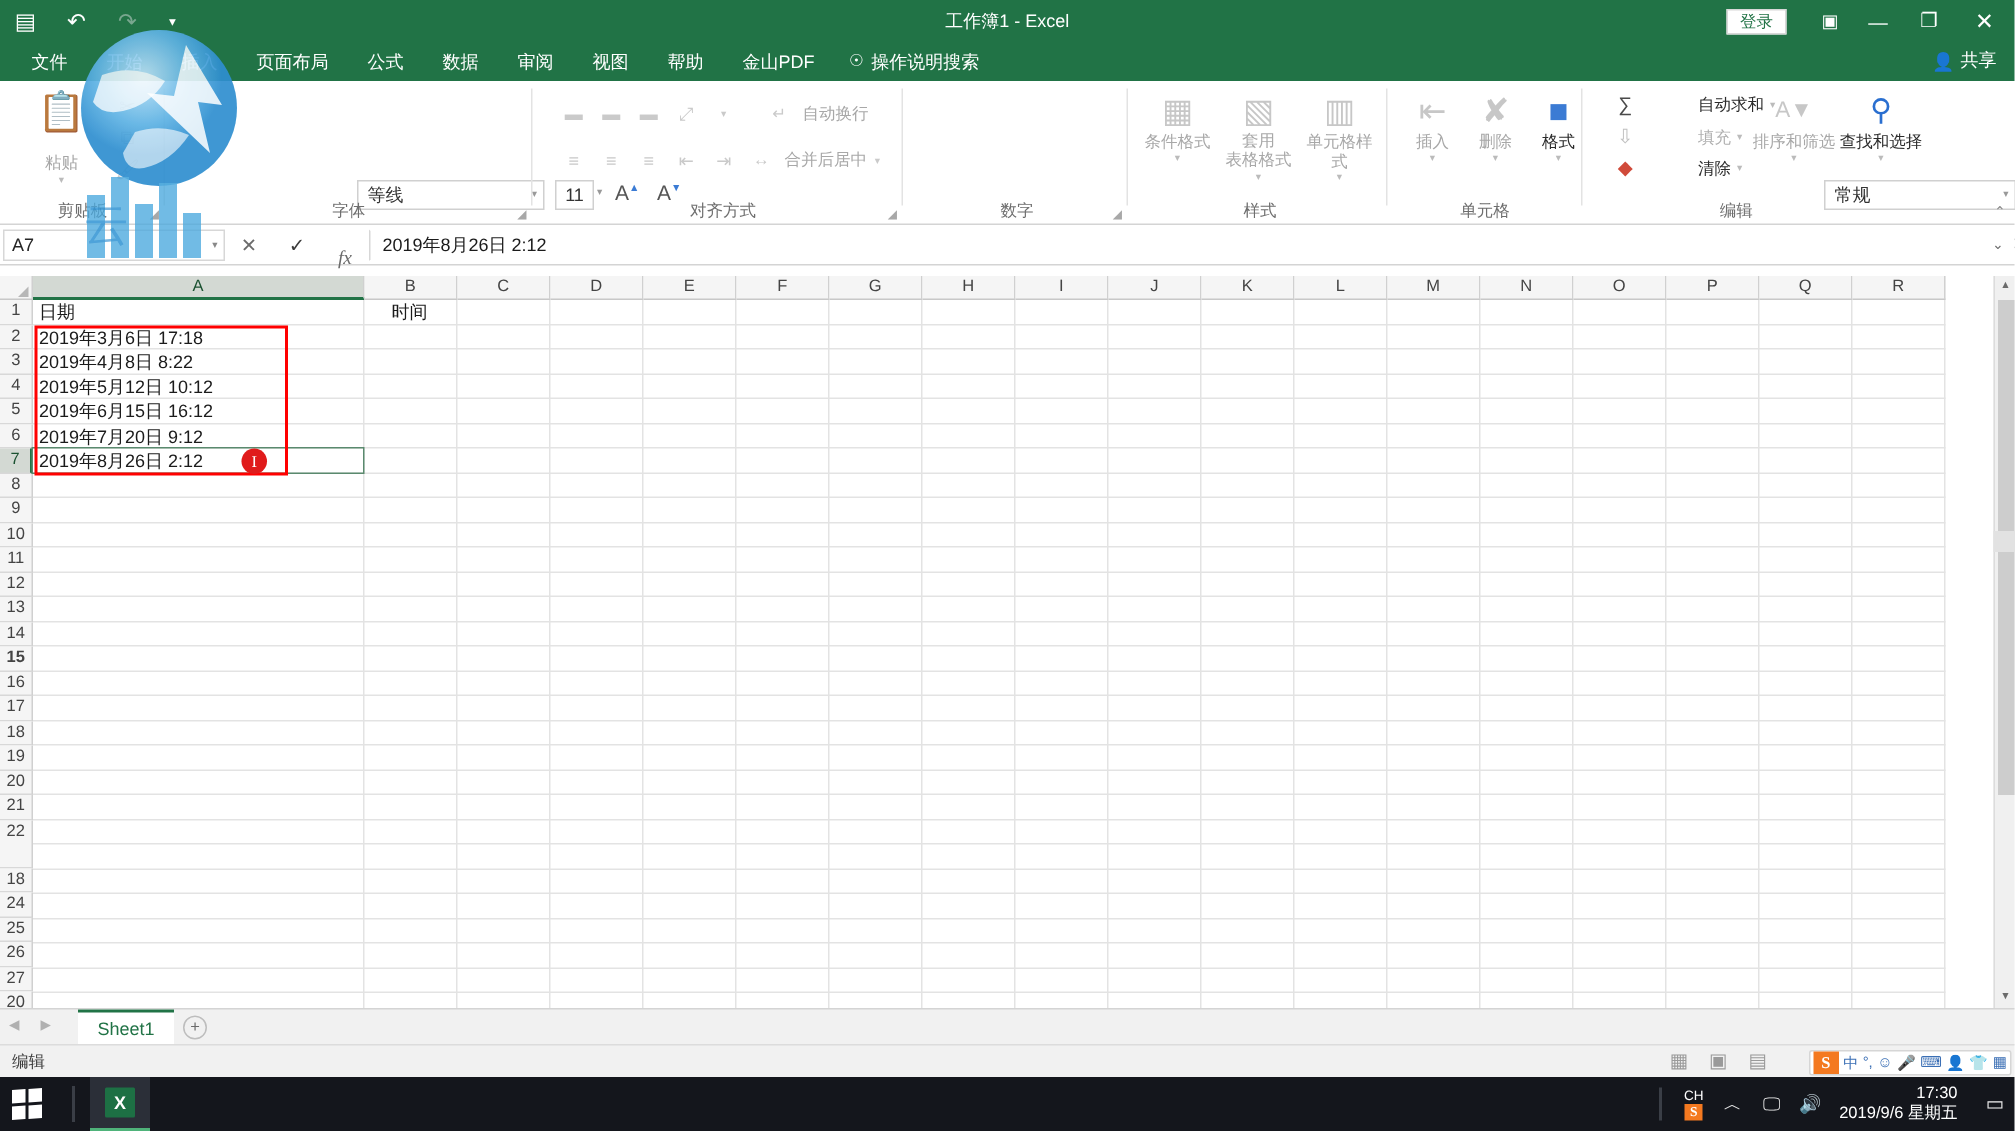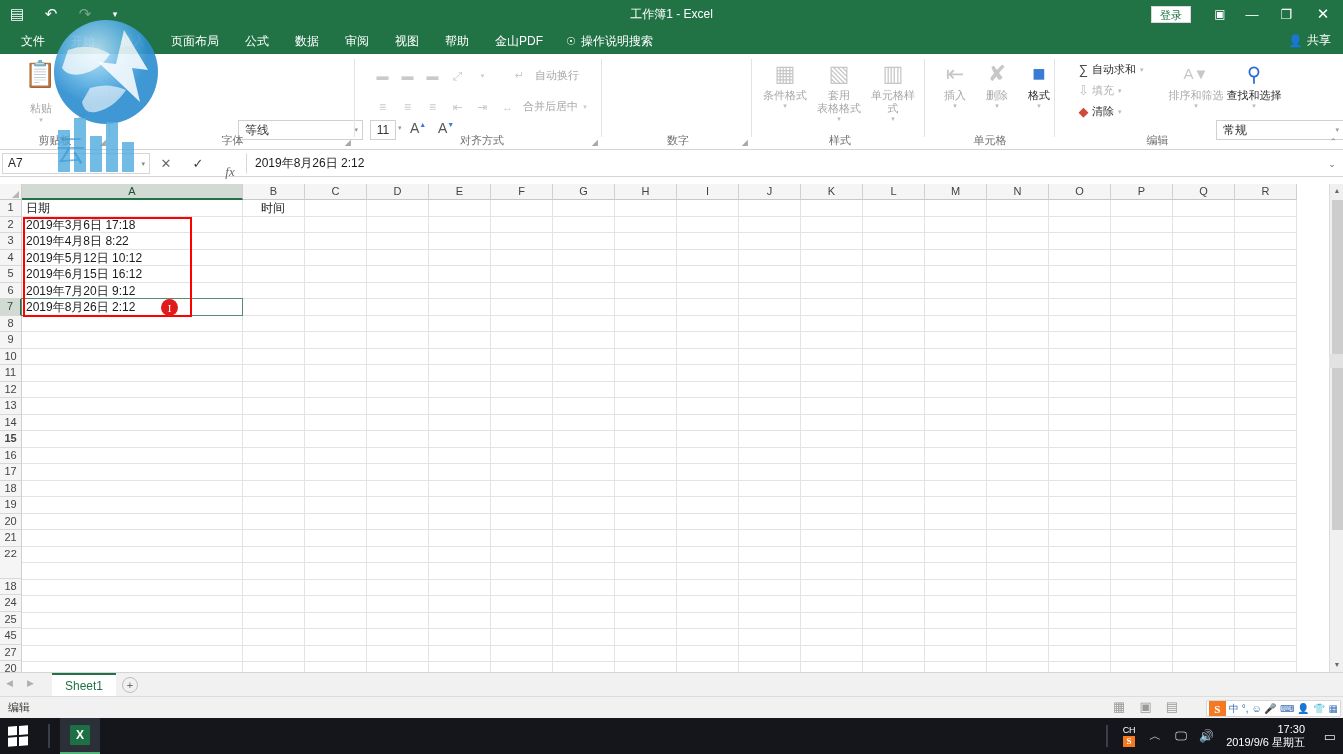--- a/index.html
+++ b/index.html
@@ -118,21 +118,21 @@
     align-items:center; text-align:center;
   }
   .bigbtn .bi-ico{ font-size:22px; line-height:30px; color:#c7c7c7; }
   .bigbtn .bi-lab{ font-size:11px; line-height:13px; color:#a8a8a8; }
   .bigbtn .bi-car{ font-size:7px; color:#bbb; line-height:8px; }
   .bigbtn.act .bi-lab{ color:#2b2b2b; }
   .bigbtn.act .bi-ico{ color:#3b7bd4; }
   
   .edrow{ position:absolute; display:flex; align-items:center; font-size:11px; }
   .edrow .eico{ width:17px; text-align:center; font-size:13px; }
-  .edrow .elab{ color:#2b2b2b; }
+  .edrow .elab{ color:#2b2b2b;margin-left:40px; }
   .edrow .elab.dim{ color:#b0b0b0; }
   .edrow .ecar{ font-size:7px; color:#bbb; margin-left:4px; }
   .collapse{ position:absolute; right:6px; bottom:2px; font-size:9px; color:#8a8a8a; }
   
   .fbar{
     position:absolute; left:0; top:151px; width:1343px; height:26px;
     background:#ffffff; border-bottom:1px solid #d4d4d4; display:flex; align-items:center;
   }
   .namebox{
     width:148px; height:21px; margin-left:2px; border:1px solid #d7d7d7; background:#fff;
@@ -397,21 +397,21 @@
   </div>
 
   <div class="grp" style="left:755px; width:170px;">
     <div class="bigbtn" style="left:4px;">
       <div class="bi-ico">▦</div>
       <div class="bi-lab">条件格式</div>
       <div class="bi-car">▾</div>
     </div>
     <div class="bigbtn" style="left:58px;">
       <div class="bi-ico">▧</div>
-      <div class="bi-lab" style="white-space:pre-line;">套用
+      <div class="bi-lab" style="white-space:pre-line;font-family:Liberation Mono, monospace;">套用
 表格格式</div>
       <div class="bi-car">▾</div>
     </div>
     <div class="bigbtn" style="left:112px;">
       <div class="bi-ico">▥</div>
       <div class="bi-lab">单元格样式</div>
       <div class="bi-car">▾</div>
     </div>
     <div class="gname">样式</div>
     <div class="divider"></div>
@@ -518,25 +518,25 @@
       <div class="rh" style="height: 16.5px;">12</div>
       <div class="rh" style="height: 16.5px;">13</div>
       <div class="rh" style="height: 16.5px;">14</div>
       <div class="rh" style="height: 16.5px; font-weight: bold;">15</div>
       <div class="rh" style="height: 16.5px;">16</div>
       <div class="rh" style="height: 16.5px;">17</div>
       <div class="rh" style="height: 16.5px;">18</div>
       <div class="rh" style="height: 16.5px;">19</div>
       <div class="rh" style="height: 16.5px;">20</div>
       <div class="rh" style="height: 16.5px;">21</div>
-      <div class="rh" style="height: 32px; font-family: Liberation Mono, monospace;">22</div>
+      <div class="rh" style="height: 32px;">22</div>
       <div class="rh" style="height: 16.5px;">18</div>
       <div class="rh" style="height: 16.5px;">24</div>
       <div class="rh" style="height: 16.5px;">25</div>
-      <div class="rh" style="height: 16.5px;">45</div>
+      <div class="rh" style="height: 16.5px;">26</div>
       <div class="rh" style="height: 16.5px;">27</div>
       <div class="rh" style="height: 16.5px;">20</div>
       <div class="rh" style="height: 16.5px;">29</div>
     </div>
   <div class="cells">
       <div class="gline-v" style="left: 220px; height: 478.5px;"></div>
       <div class="gline-v" style="left: 282px; height: 478.5px;"></div>
       <div class="gline-v" style="left: 344px; height: 478.5px;"></div>
       <div class="gline-v" style="left: 406px; height: 478.5px;"></div>
       <div class="gline-v" style="left: 468px; height: 478.5px;"></div>

